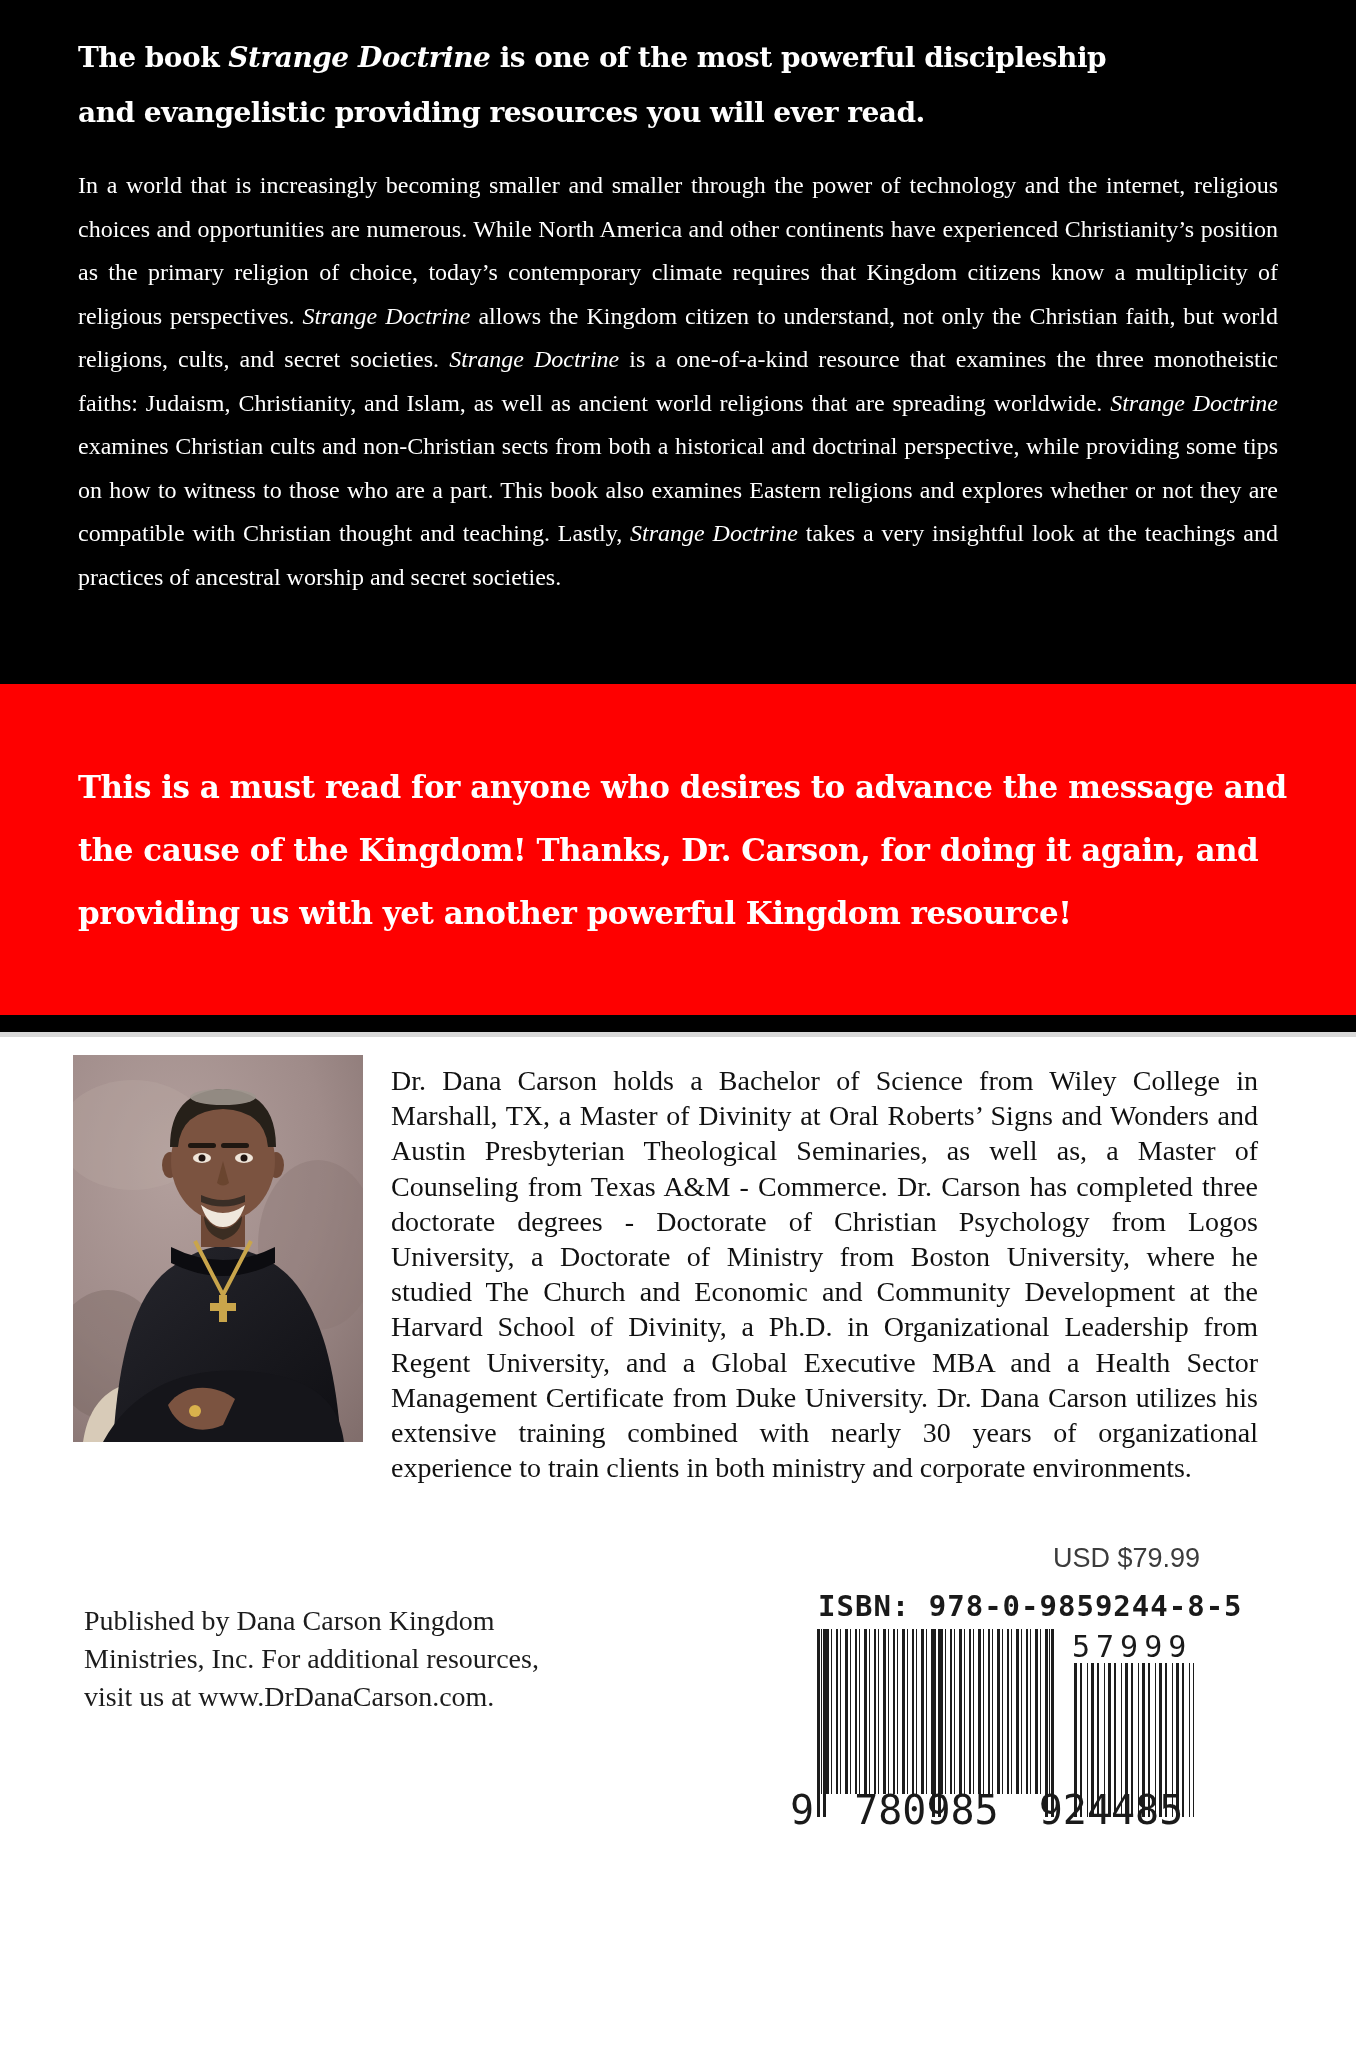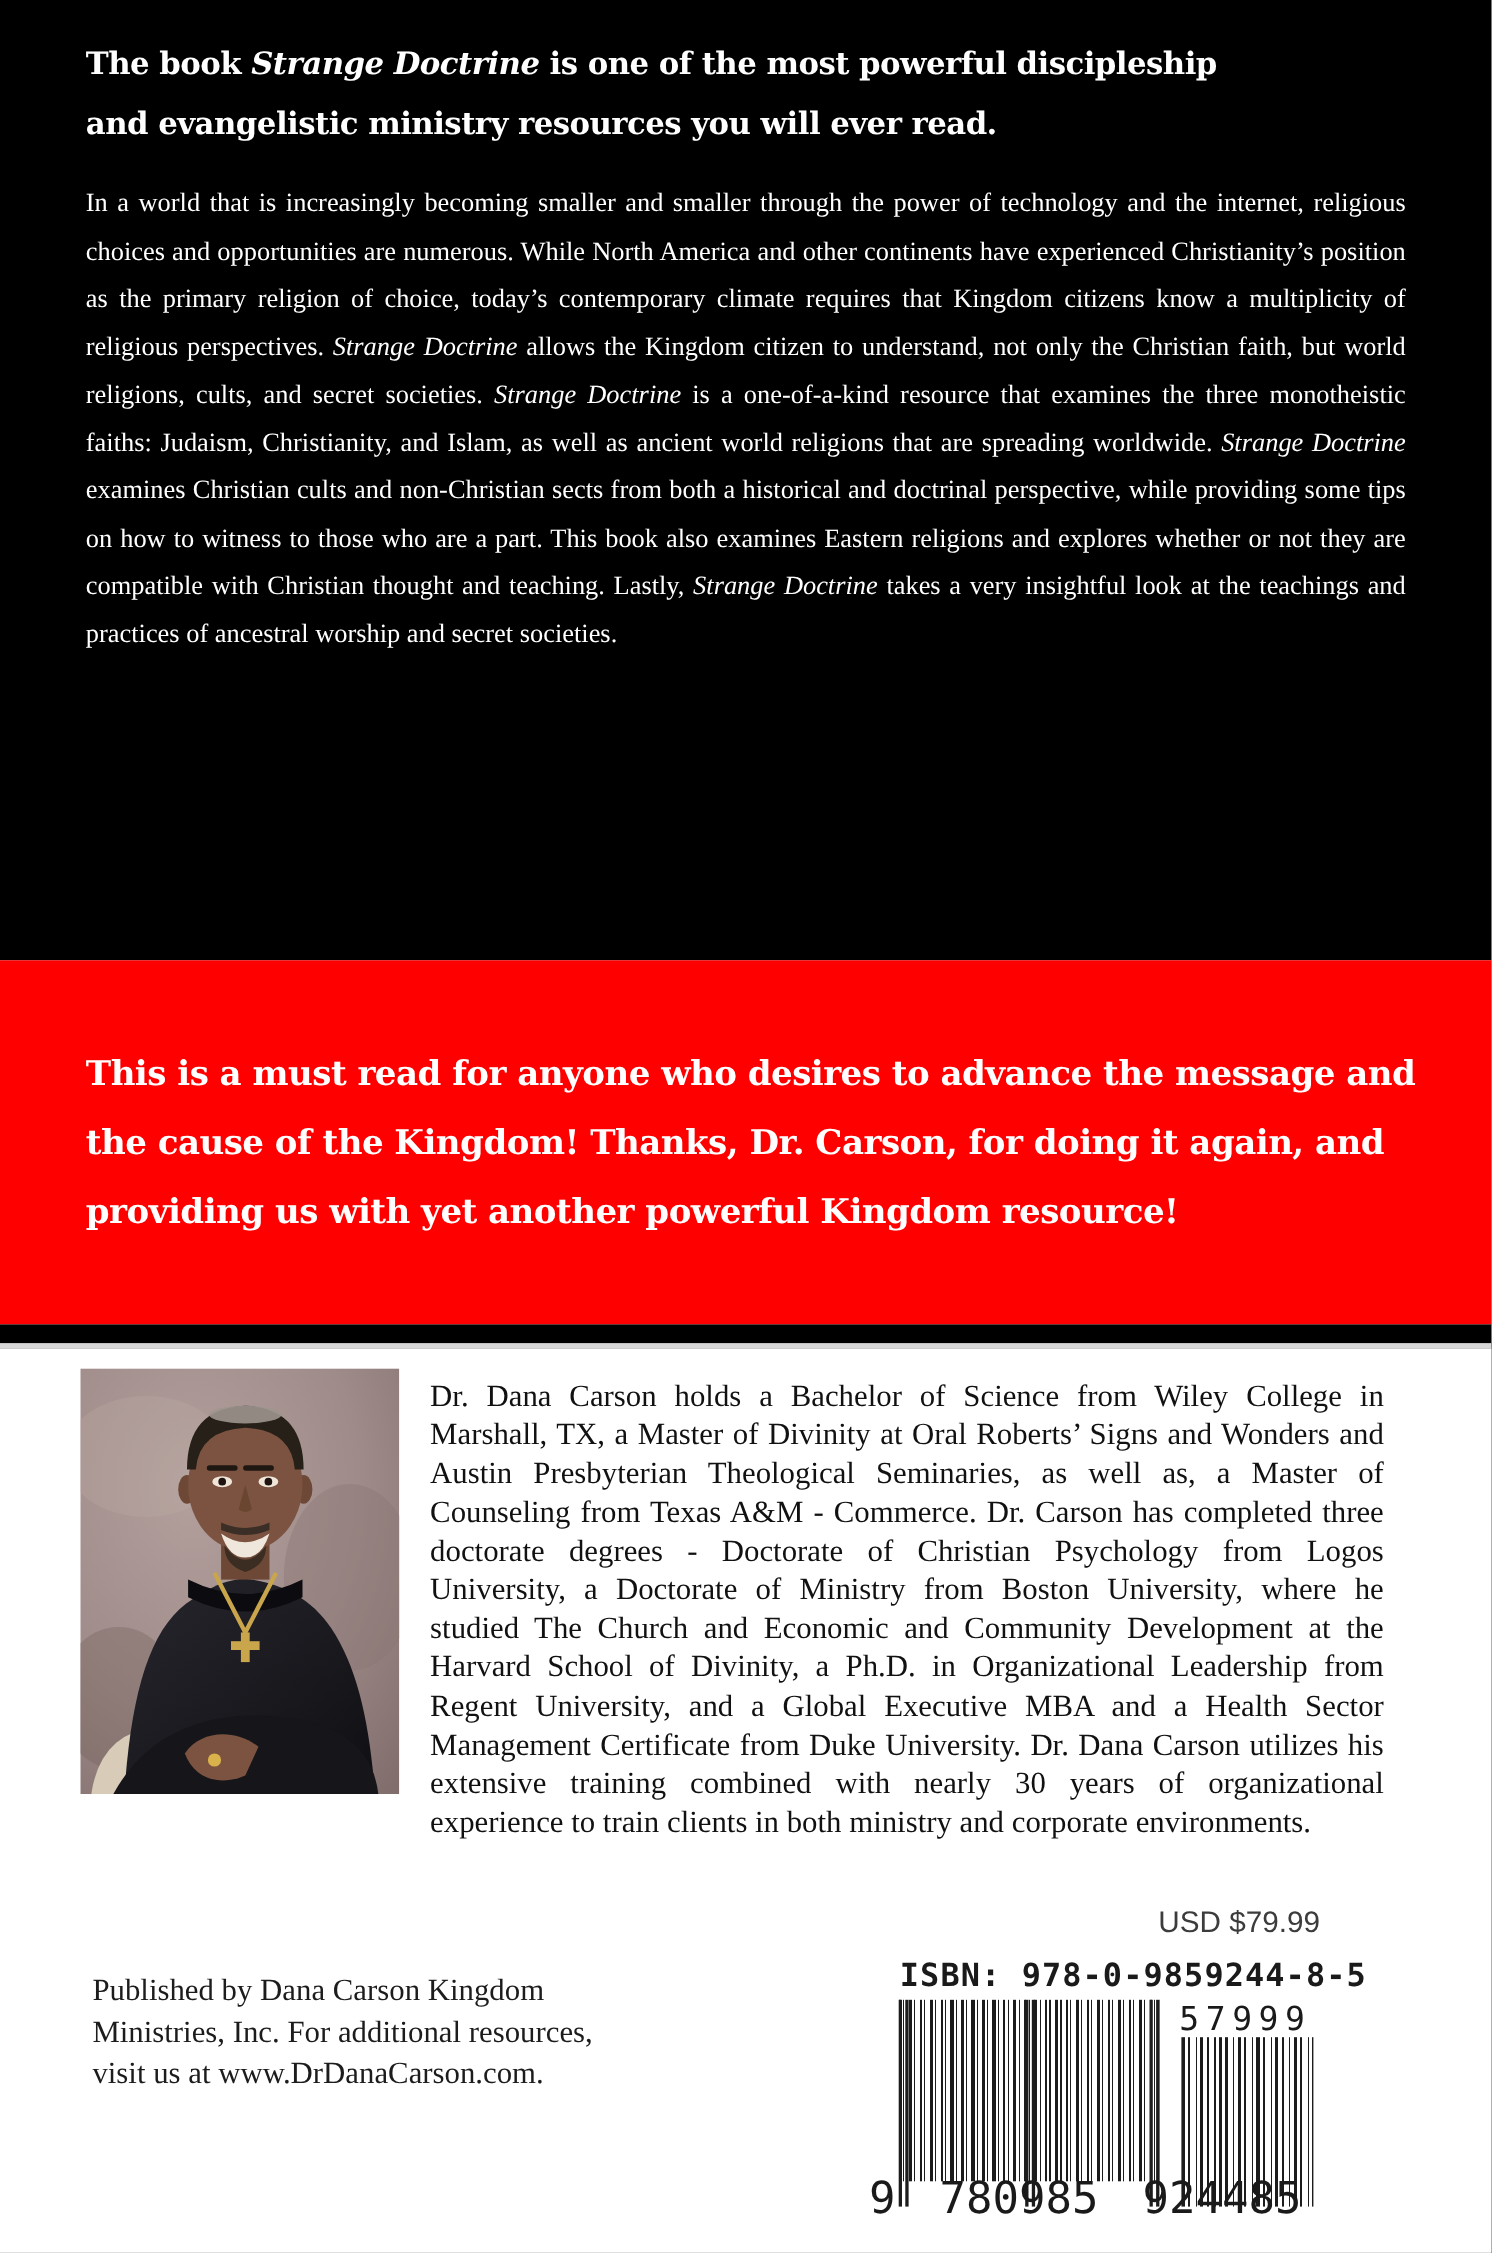--- a/index.html
+++ b/index.html
@@ -4,21 +4,21 @@
 <style>
   html, body { margin:0; padding:0; background:#444; }
   .cover {
     position:relative; width:1356px; height:2048px; margin:0 auto;
     background:#ffffff; overflow:hidden;
     font-family:"Liberation Serif", serif;
   }
 
   
   .sec-black {
-    height:873px; background:#000000; box-sizing:border-box;
+    height:684px; background:#000000; box-sizing:border-box;
     padding:30px 78px 0 78px;
   }
   .headline-line {
     color:#ffffff; font-family:"DejaVu Serif", serif; font-weight:bold;
     font-size:28px; line-height:55px; letter-spacing:-0.5px; white-space:nowrap;
   }
   .headline-line i { font-style:italic; }
   .synopsis {
     margin:24px 0 0 0; color:#ffffff;
     font-size:24px; line-height:43.5px; text-align:justify;
@@ -90,21 +90,21 @@
   .publisher div { font-size:28px; line-height:38px; color:#1c1c1c; white-space:nowrap; }
 </style>
 </head>
 <body>
 
 <div class="cover">
 
   <section class="sec-black">
     <div class="headline">
       <div class="headline-line"><span>The book </span><i>Strange Doctrine</i><span> is one of the most powerful discipleship</span></div>
-      <div class="headline-line"><span>and evangelistic ministry resources you will ever read.</span></div>
+      <div class="headline-line"><span>and evangelistic providing resources you will ever read.</span></div>
     </div>
     <p class="synopsis"><span>In a world that is increasingly becoming smaller and smaller through the power of technology and the internet, religious choices and opportunities are numerous. While North America and other continents have experienced Christianity’s position as the primary religion of choice, today’s contemporary climate requires that Kingdom citizens know a multiplicity of religious perspectives. </span><i>Strange Doctrine</i><span> allows the Kingdom citizen to understand, not only the Christian faith, but world religions, cults, and secret societies. </span><i>Strange Doctrine</i><span> is a one-of-a-kind resource that examines the three monotheistic faiths: Judaism, Christianity, and Islam, as well as ancient world religions that are spreading worldwide. </span><i>Strange Doctrine</i><span> examines Christian cults and non-Christian sects from both a historical and doctrinal perspective, while providing some tips on how to witness to those who are a part. This book also examines Eastern religions and explores whether or not they are compatible with Christian thought and teaching. Lastly, </span><i>Strange Doctrine</i><span> takes a very insightful look at the teachings and practices of ancestral worship and secret societies.</span></p>
   </section>
 
   <section class="sec-red">
     <div class="quote">
         <div>This is a must read for anyone who desires to advance the message and</div>
         <div>the cause of the Kingdom! Thanks, Dr. Carson, for doing it again, and</div>
         <div>providing us with yet another powerful Kingdom resource!</div>
       </div>

